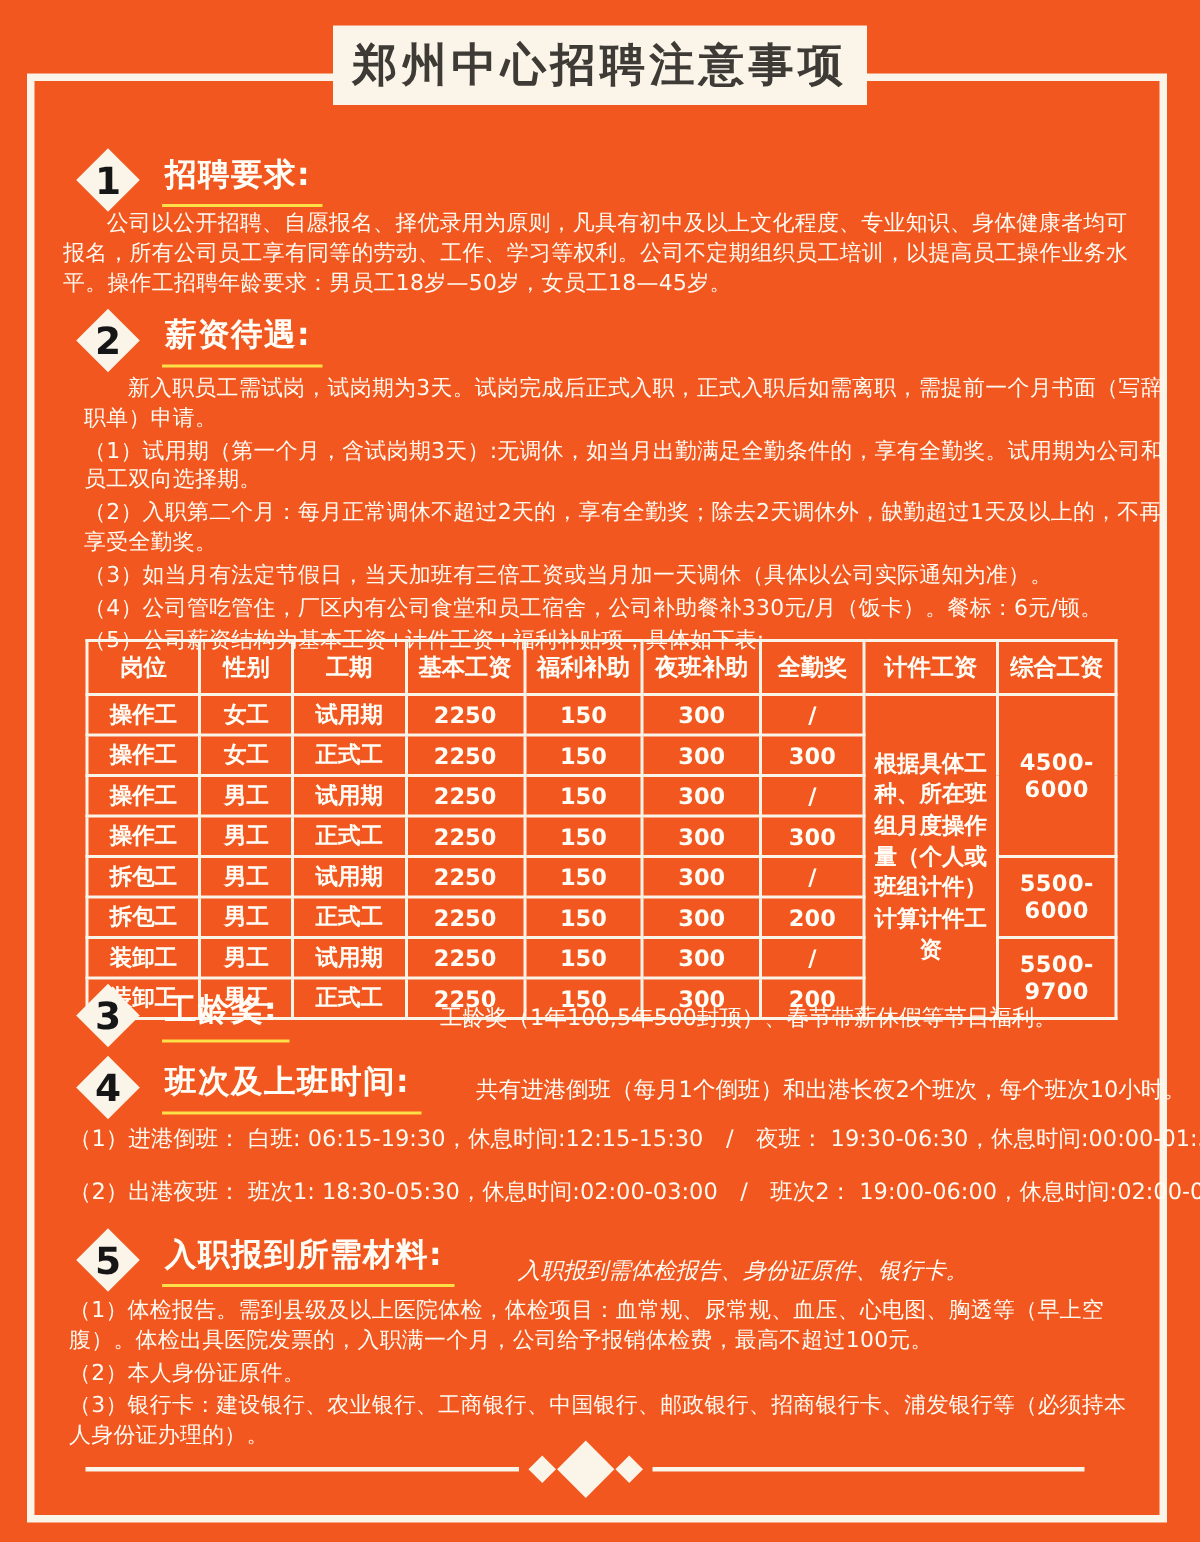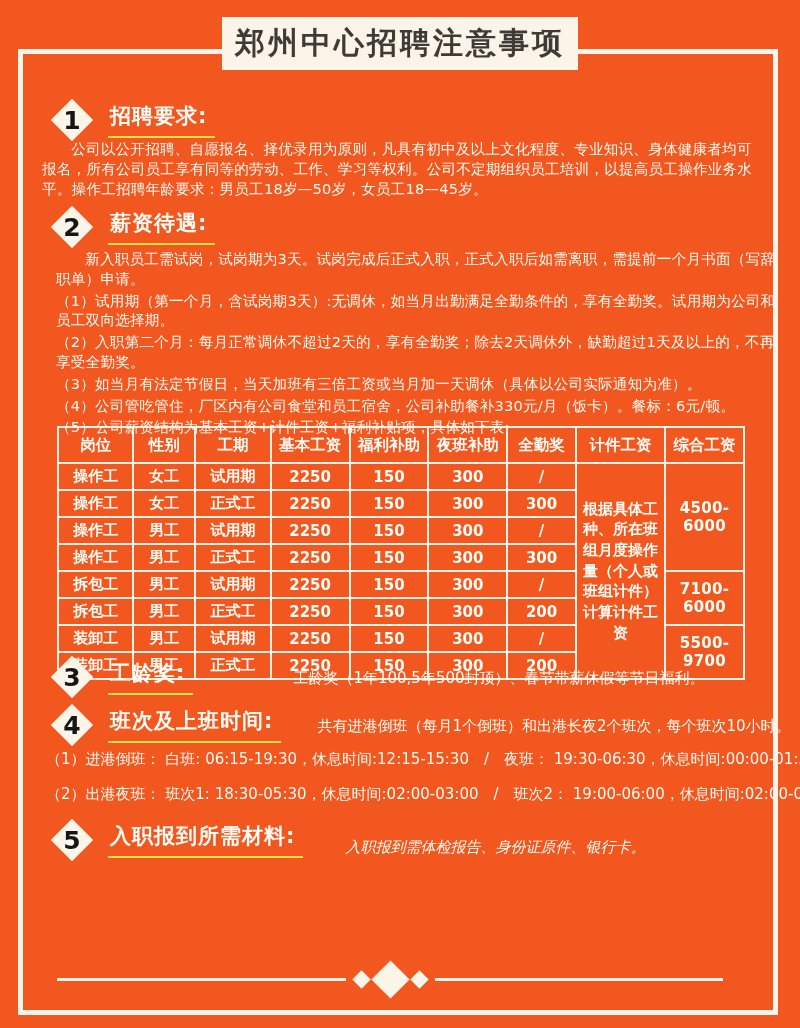--- a/index.html
+++ b/index.html
@@ -159,21 +159,21 @@
             <td>300</td>
           </tr>
           <tr>
             <td>拆包工</td>
             <td>男工</td>
             <td>试用期</td>
             <td>2250</td>
             <td>150</td>
             <td>300</td>
             <td>/</td>
-            <td rowspan="2" class="comp-cell">7100-6000</td>
+            <td rowspan="2" class="comp-cell">5500-6000</td>
           </tr>
           <tr>
             <td>拆包工</td>
             <td>男工</td>
             <td>正式工</td>
             <td>2250</td>
             <td>150</td>
             <td>300</td>
             <td>200</td>
           </tr>
@@ -220,20 +220,25 @@
   <div class="blk sched" style="left:46px;top:750px;">（1）进港倒班： 白班: 06:15-19:30，休息时间:12:15-15:30　/　夜班： 19:30-06:30，休息时间:00:00-01:30</div>
   <div class="blk sched" style="left:46px;top:785px;">（2）出港夜班： 班次1: 18:30-05:30，休息时间:02:00-03:00　/　班次2： 19:00-06:00，休息时间:02:00-03:00</div>
 
   <div class="blk sec-head" style="left:50px;top:818px;">
     <div class="badge">
       <span class="diamond"></span>
       <span class="num">5</span>
     </div>
     <div class="sec-title">入职报到所需材料:</div>
     <div class="sec-inline" style="margin-left:42px;margin-top:20px;font-style:italic;">入职报到需体检报告、身份证原件、银行卡。</div>
+  </div>
+  <div class="blk body-text" style="left:46px;top:864px;width:716px;">
+    <p>（1）体检报告。需到县级及以上医院体检，体检项目：血常规、尿常规、血压、心电图、胸透等（早上空腹）。体检出具医院发票的，入职满一个月，公司给予报销体检费，最高不超过100元。</p>
+    <p>（2）本人身份证原件。</p>
+    <p>（3）银行卡：建设银行、农业银行、工商银行、中国银行、邮政银行、招商银行卡、浦发银行等（必须持本人身份证办理的）。</p>
   </div>
 
   <div class="blk divider" style="left:57px;top:966px;width:666px;">
     <span class="dline"></span>
     <span class="dsmall"></span>
     <span class="dbig"></span>
     <span class="dsmall"></span>
     <span class="dline"></span>
   </div>
 

